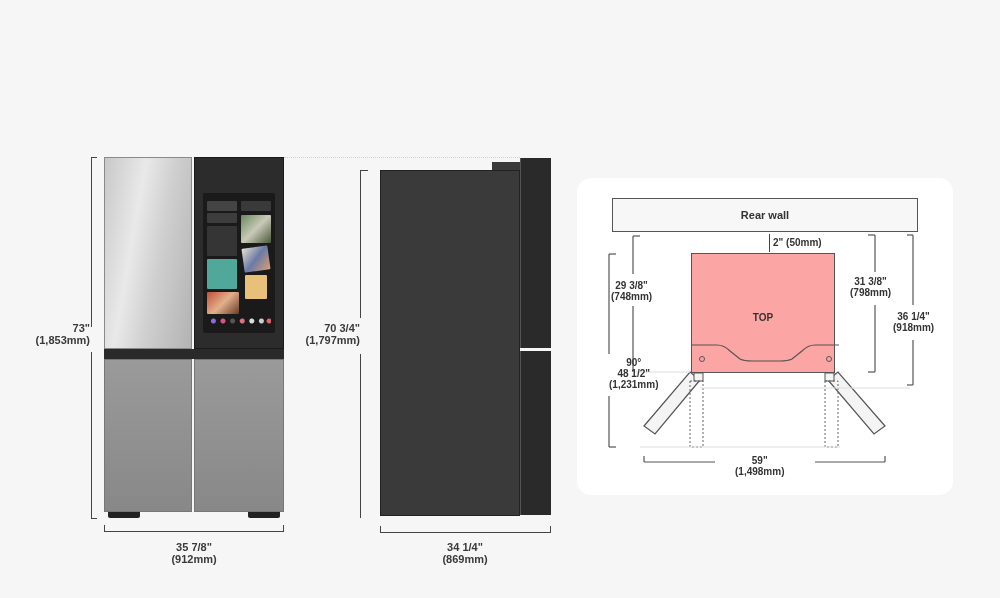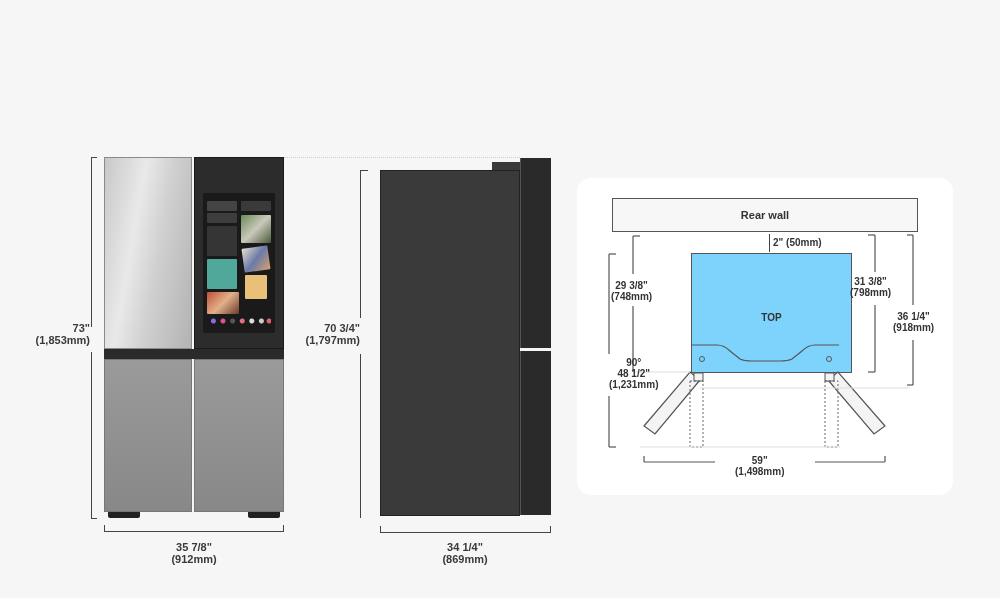--- a/index.html
+++ b/index.html
@@ -47,22 +47,22 @@
   .side-door-top { position: absolute; left: 140px; top: 0; width: 30px; height: 190px; background: #2a2a2a; border-left: 1px solid #555; }
   .side-door-bot { position: absolute; left: 140px; top: 193px; width: 30px; height: 164px; background: #2a2a2a; border-left: 1px solid #555; }
   .side-cap { position: absolute; left: 112px; top: 4px; width: 30px; height: 10px; background: #3a3a3a; }
 
   
   .panel { position: absolute; left: 577px; top: 178px; width: 376px; height: 317px; background: #fff; border-radius: 14px; }
   .rear-wall { position: absolute; left: 612px; top: 198px; width: 306px; height: 34px;
     border: 1.5px solid #555; box-sizing: border-box; background: #f7f7f7;
     display: flex; align-items: center; justify-content: center;
     font-size: 11px; font-weight: bold; color: #333; }
-  .top-box { position: absolute; left: 691px; top: 253px; width: 161px; height: 120px;
-    border: 1.5px solid #555; box-sizing: border-box; background: #7dd3fc; }
+  .top-box { position: absolute; left: 691px; top: 253px; width: 144px; height: 120px;
+    border: 1.5px solid #555; box-sizing: border-box; background: #fca5a5; }
   .top-label { position: absolute; left: 0; right: 0; top: 58px; text-align: center; font-size: 10px; font-weight: bold; color: #333; }
   .panel-label { position: absolute; font-size: 10px; font-weight: bold; color: #333; text-align: center; line-height: 11px; white-space: nowrap; }
   .panel-label span { display: block; }
 </style>
 </head>
 <body>
 
 <div>
 
   <div class="line" style="left:91px;top:157px;width:1px;height:170px;"></div>

